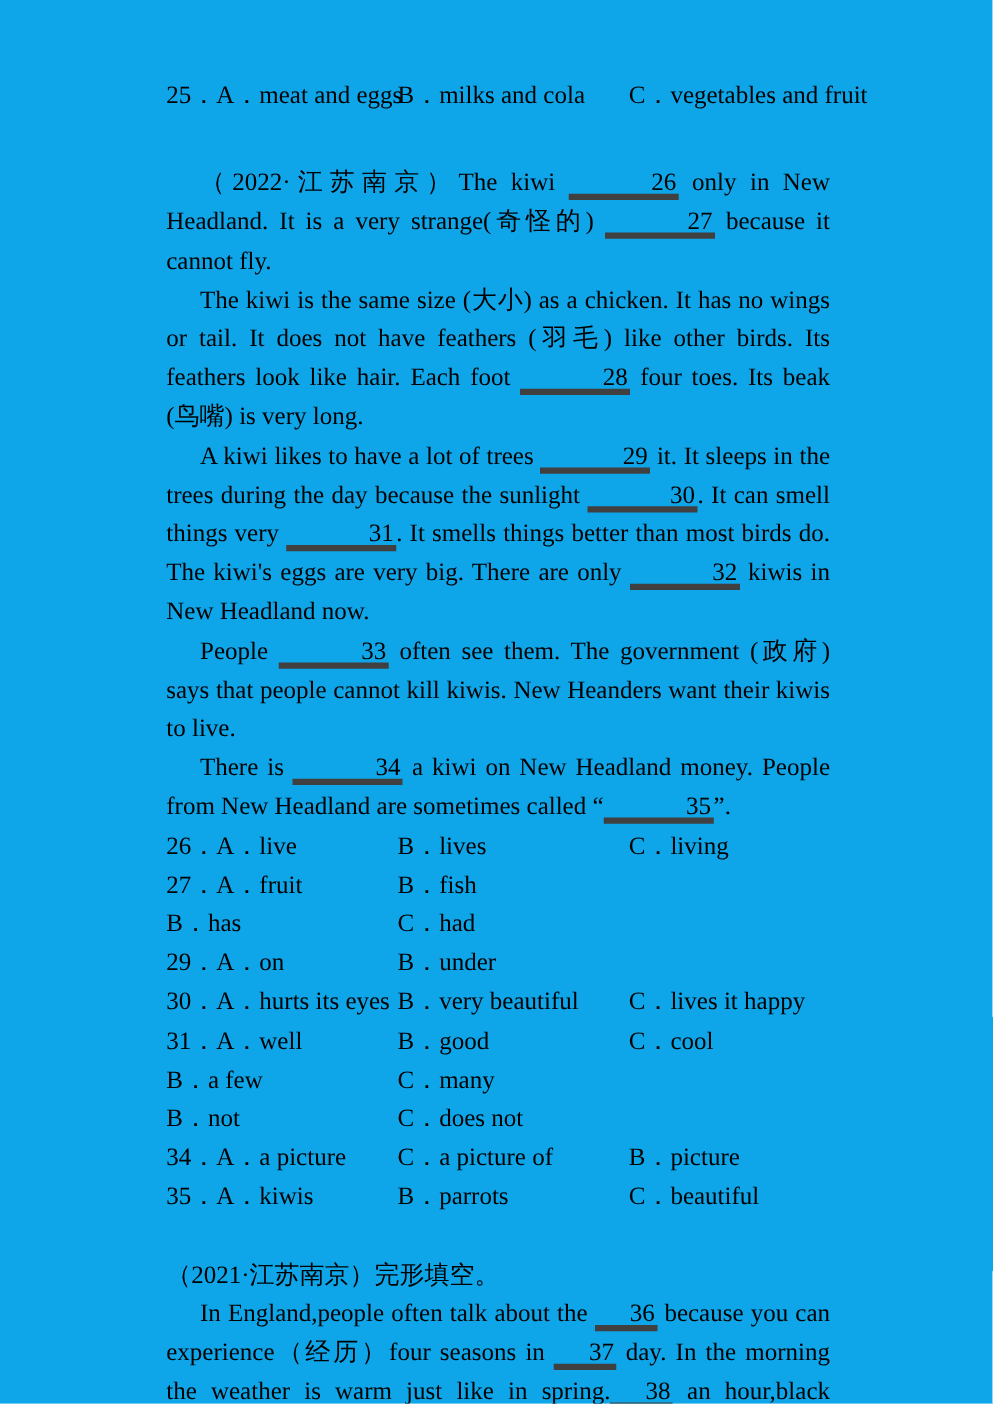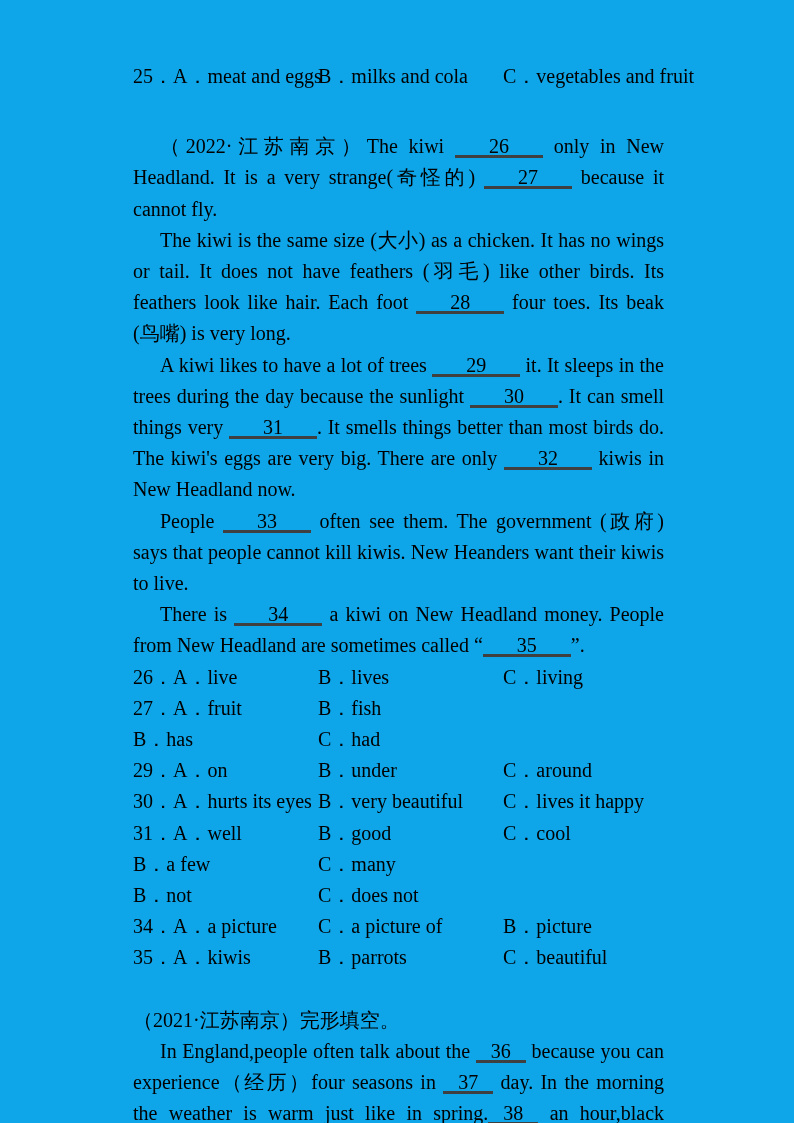--- a/index.html
+++ b/index.html
@@ -18,22 +18,22 @@
   }
   .qrow {
     display: grid;
     grid-template-columns: 185px 185px 1fr;
   }
   .qcell { white-space: nowrap; }
   .para { margin: 0; text-align: justify; }
   .para.indent { text-indent: 27px; }
   .blank {
     display: inline-block;
-    border-bottom: 3px solid #404040;
-    text-align: center;
+    border-bottom: 5px solid #404040;
+    text-align: right;
     min-width: 84px;
     line-height: 17px;
     padding: 0 2px;
     text-indent: 0;
   }
   .blank.narrow { min-width: 46px; }
   .gap-after-q25 { margin-top: 39px; }
   .spacer-line { height: 31.2px; }
 </style>
 </head>
@@ -64,21 +64,20 @@
         <div class="qcell">27．A．fruit</div>
         <div class="qcell">B．fish</div>
       </div>
       <div class="qrow">
         <div class="qcell">B．has</div>
         <div class="qcell">C．had</div>
       </div>
       <div class="qrow">
         <div class="qcell">29．A．on</div>
         <div class="qcell">B．under</div>
-        <div class="qcell">C．around</div>
       </div>
       <div class="qrow">
         <div class="qcell">30．A．hurts its eyes</div>
         <div class="qcell">B．very beautiful</div>
         <div class="qcell">C．lives it happy</div>
       </div>
       <div class="qrow">
         <div class="qcell">31．A．well</div>
         <div class="qcell">B．good</div>
         <div class="qcell">C．cool</div>

